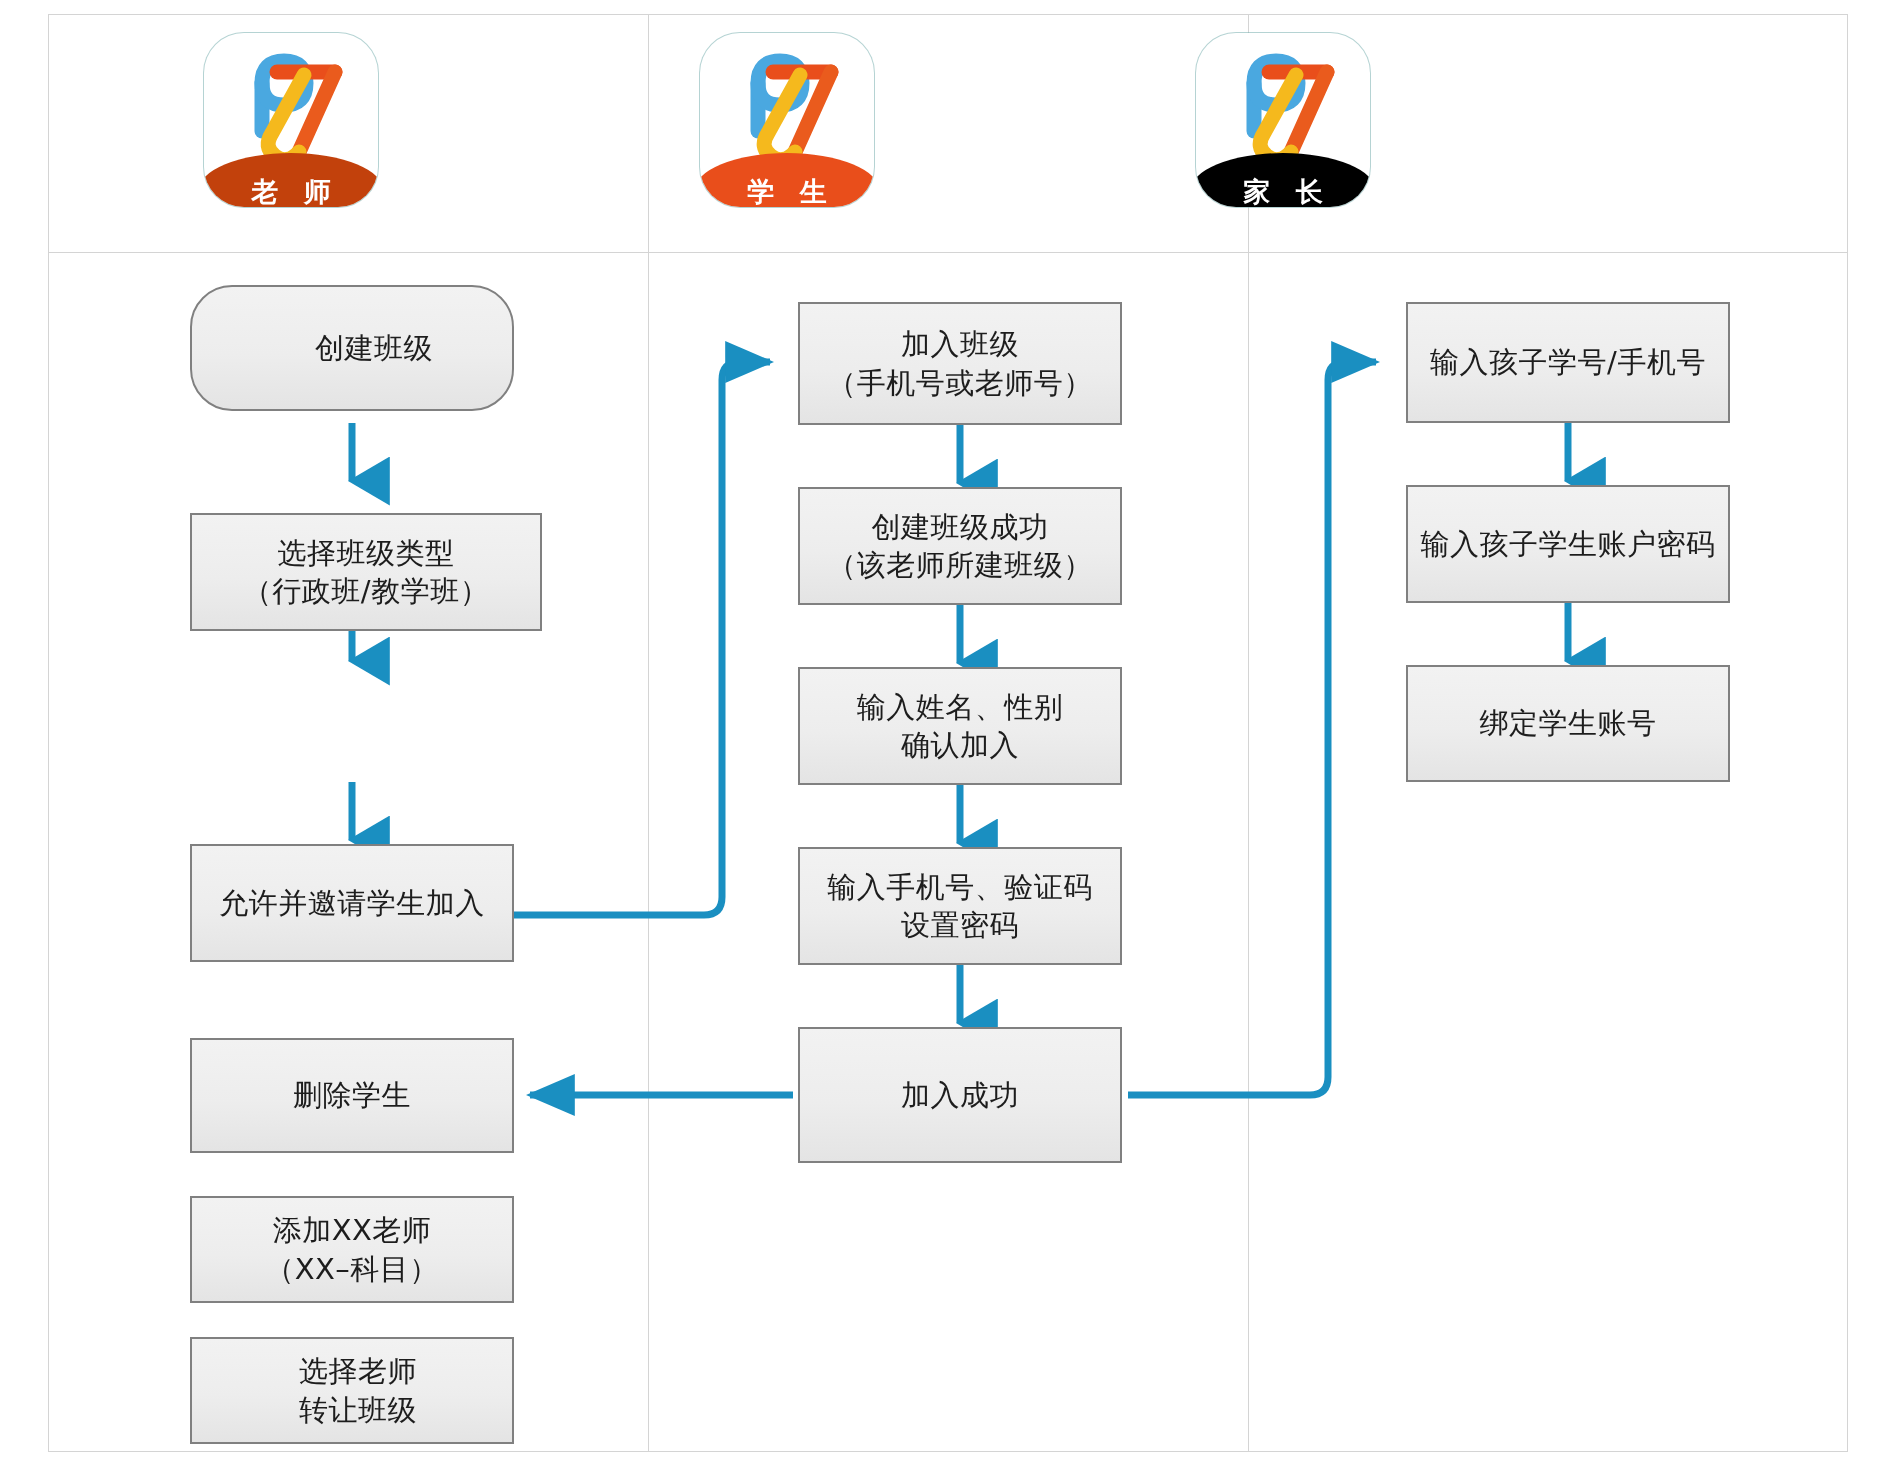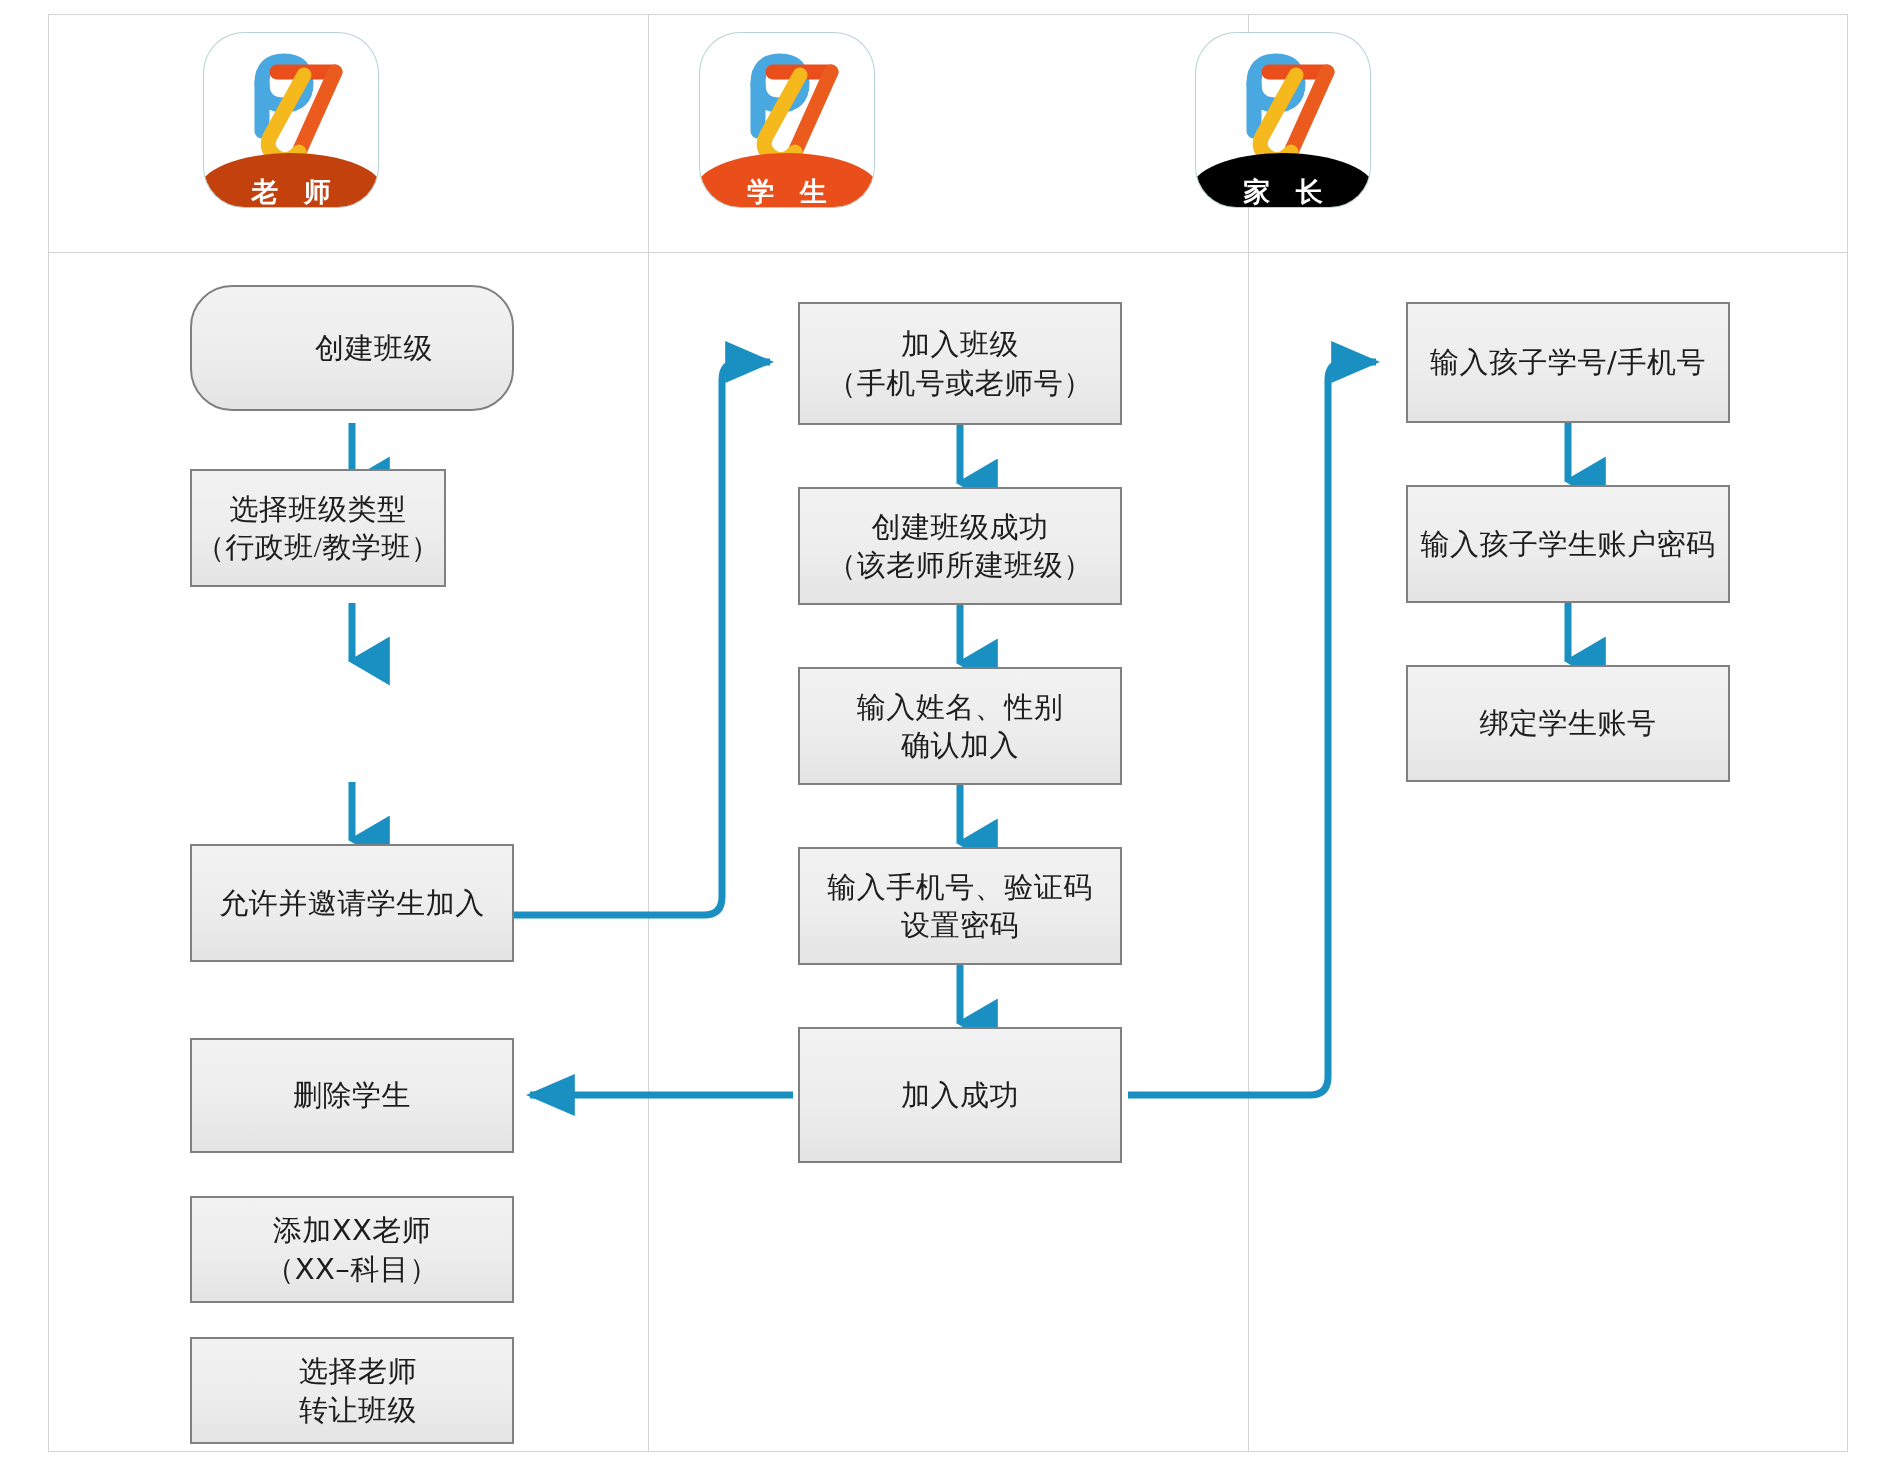--- a/index.html
+++ b/index.html
@@ -200,21 +200,21 @@
 
       <path d="M1128 1095 L1310 1095 Q1328 1095 1328 1077 L1328 380 Q1328 362 1346 362 L1376 362" marker-end="url(#ah-right)"></path>
 
       <line x1="1568" y1="423" x2="1568" y2="481" marker-end="url(#ah-down)"></line>
       <line x1="1568" y1="603" x2="1568" y2="661" marker-end="url(#ah-down)"></line>
     </g>
   </svg>
 
   <div class="node rounded" style="left:190px; top:285px; width:324px; height:126px;padding-left:44px;">创建班级</div>
 
-  <div class="node" style="left:190px; top:469px; width:256px; height:118px;font-family:Liberation Serif, serif;">选择班级类型
+  <div class="node" style="left:190px; top:513px; width:352px; height:118px;">选择班级类型
 （行政班/教学班）</div>
 
 
   <div class="node" style="left:190px; top:844px; width:324px; height:118px;">允许并邀请学生加入</div>
 
   <div class="node" style="left:190px; top:1038px; width:324px; height:115px;">删除学生</div>
 
   <div class="node" style="left:190px; top:1196px; width:324px; height:107px;">添加XX老师
 （XX–科目）</div>
 

